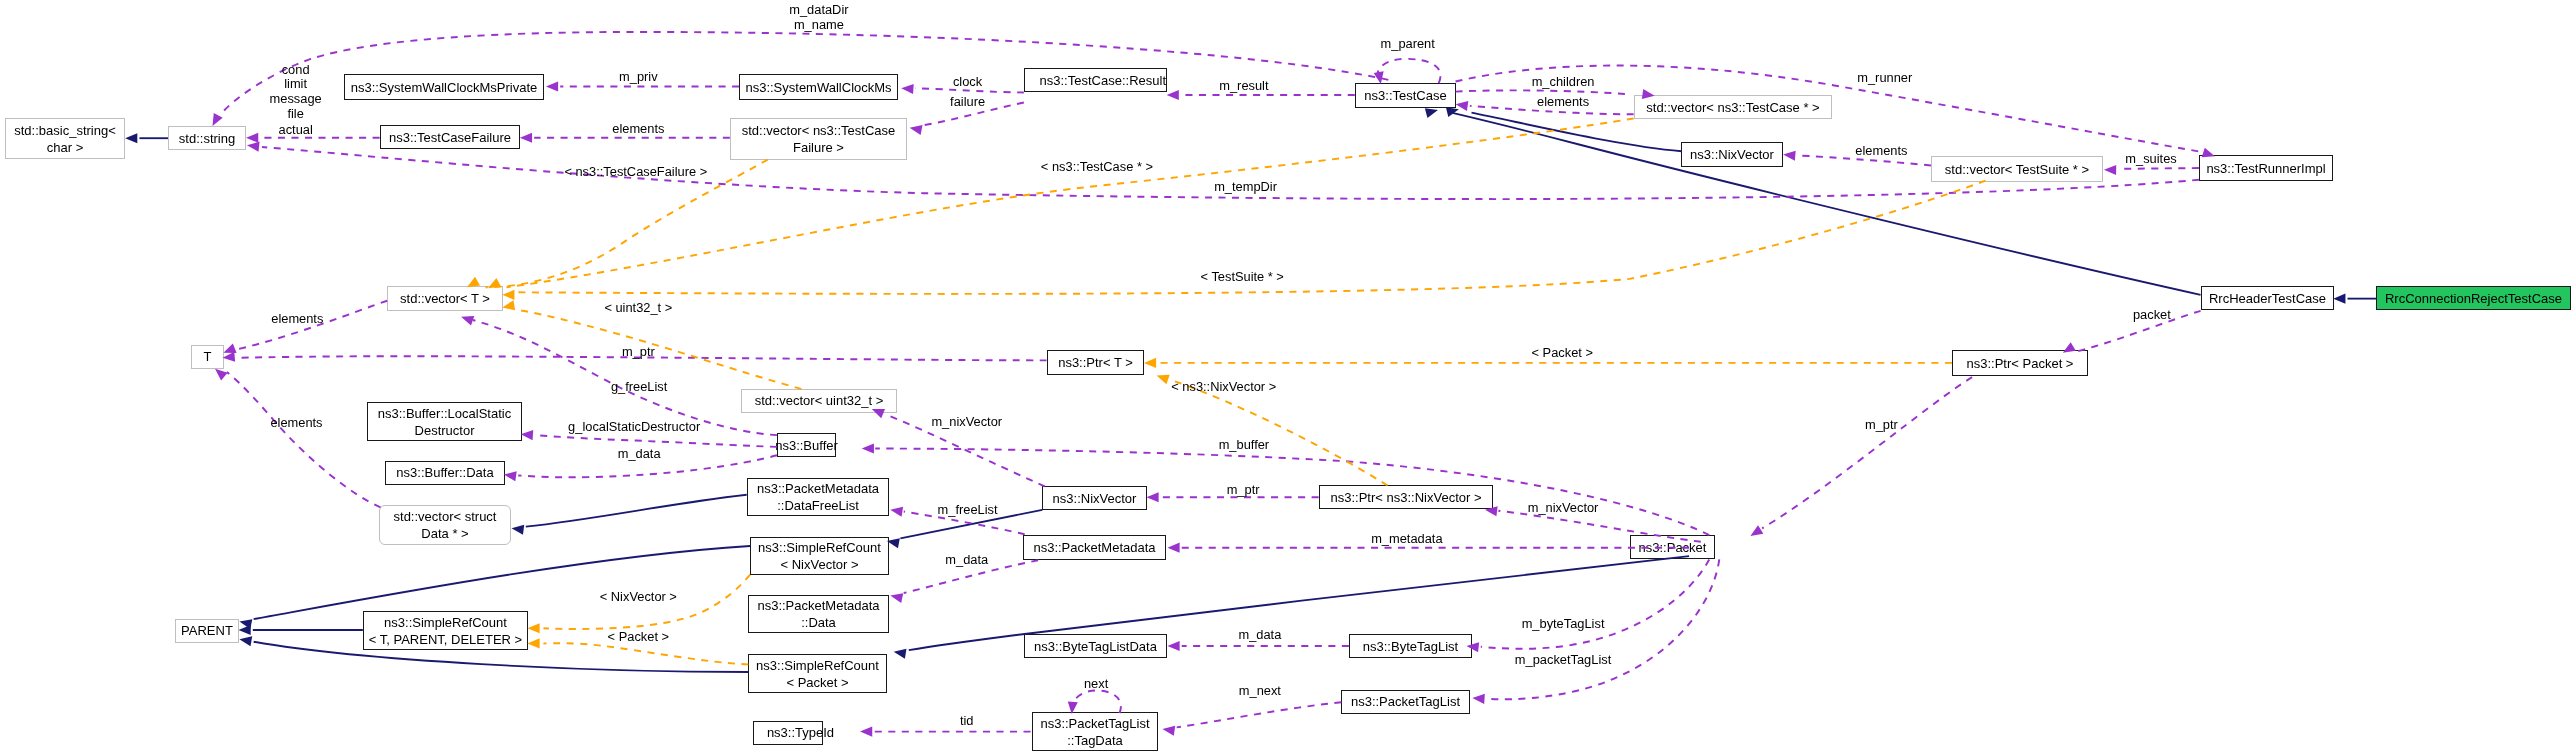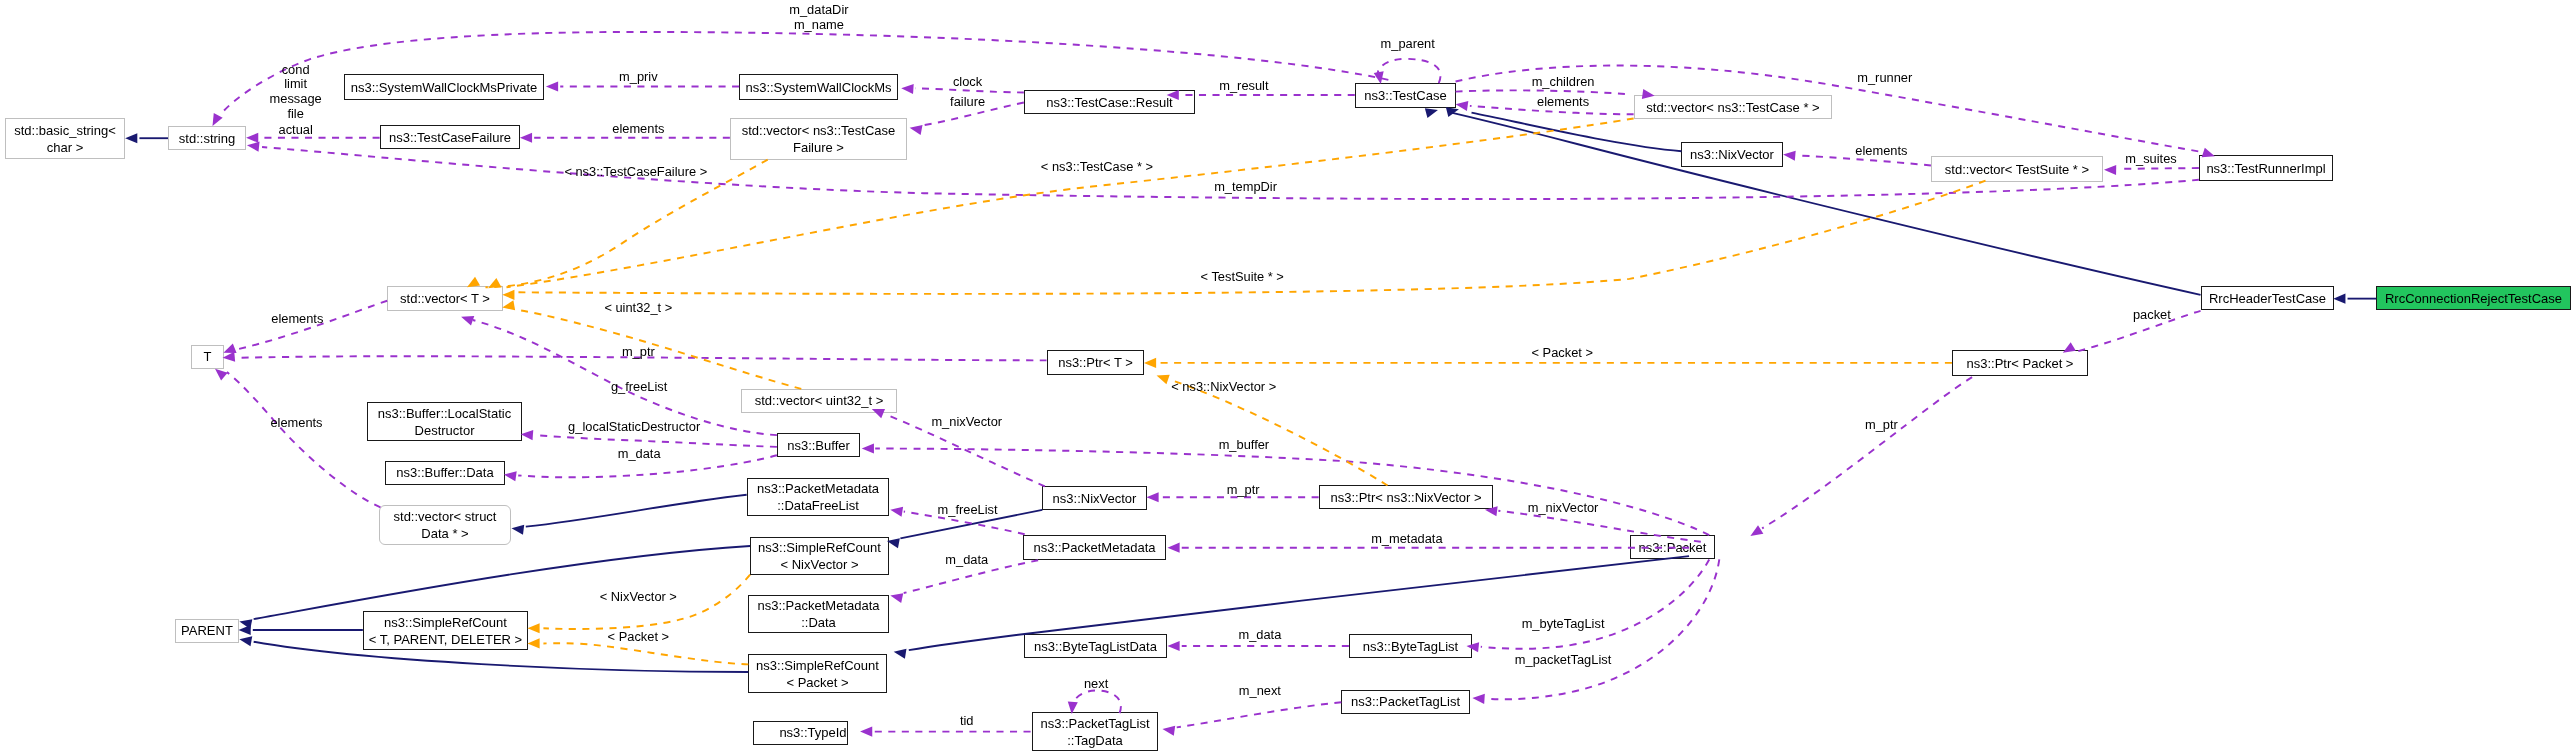--- a/index.html
+++ b/index.html
@@ -295,21 +295,21 @@
     <div class="node black" style="left: 380px; top: 125px; width: 140px; height: 24px;">
       <span>ns3::TestCaseFailure</span>
     </div>
     <div class="node black" style="left: 739px; top: 74px; width: 159px; height: 26px;">
       <span>ns3::SystemWallClockMs</span>
     </div>
     <div class="node grey" style="left: 730px; top: 118px; width: 177px; height: 42px;">
       <span>std::vector&lt; ns3::TestCase</span>
       <span>Failure &gt;</span>
     </div>
-    <div class="node black" style="left: 1024px; top: 90px; width: 171px; height: 24px;">
+    <div class="node black" style="left: 1024px; top: 68px; width: 143px; height: 24px; align-items: flex-end;">
       <span>ns3::TestCase::Result</span>
     </div>
     <div class="node black" style="left: 1355px; top: 83px; width: 101px; height: 25px;">
       <span>ns3::TestCase</span>
     </div>
     <div class="node grey" style="left: 1634px; top: 95px; width: 198px; height: 24px;">
       <span>std::vector&lt; ns3::TestCase * &gt;</span>
     </div>
     <div class="node black" style="left: 1681px; top: 142px; width: 102px; height: 25px;">
       <span>ns3::NixVector</span>
@@ -338,21 +338,21 @@
     <div class="node black" style="left: 1952px; top: 350px; width: 136px; height: 26px;">
       <span>ns3::Ptr&lt; Packet &gt;</span>
     </div>
     <div class="node black" style="left: 367px; top: 402px; width: 155px; height: 39px;">
       <span>ns3::Buffer::LocalStatic</span>
       <span>Destructor</span>
     </div>
     <div class="node grey" style="left: 741px; top: 389px; width: 156px; height: 23.5px;">
       <span>std::vector&lt; uint32_t &gt;</span>
     </div>
-    <div class="node black" style="left: 777px; top: 433px; width: 83px; height: 24px;">
+    <div class="node black" style="left: 777px; top: 433px; width: 59px; height: 24px;">
       <span>ns3::Buffer</span>
     </div>
     <div class="node black" style="left: 385px; top: 461px; width: 120px; height: 23.5px;">
       <span>ns3::Buffer::Data</span>
     </div>
     <div class="node grey" style="left: 379px; top: 505px; width: 132px; height: 40px; border-radius: 6px;">
       <span>std::vector&lt; struct</span>
       <span>Data * &gt;</span>
     </div>
     <div class="node black" style="left: 747px; top: 478px; width: 142px; height: 38px;">
@@ -396,17 +396,17 @@
     <div class="node black" style="left: 1349px; top: 634px; width: 123px; height: 24px;">
       <span>ns3::ByteTagList</span>
     </div>
     <div class="node black" style="left: 1341px; top: 690px; width: 129px; height: 23.5px;">
       <span>ns3::PacketTagList</span>
     </div>
     <div class="node black" style="left: 1032px; top: 712px; width: 126px; height: 39px;">
       <span>ns3::PacketTagList</span>
       <span>::TagData</span>
     </div>
-    <div class="node black" style="left: 753px; top: 721px; width: 95px; height: 23.5px; padding-left: 25px;">
+    <div class="node black" style="left: 753px; top: 721px; width: 70px; height: 23.5px; padding-left: 25px;">
       <span>ns3::TypeId</span>
     </div>
   </div>
 
 
 </body></html>

